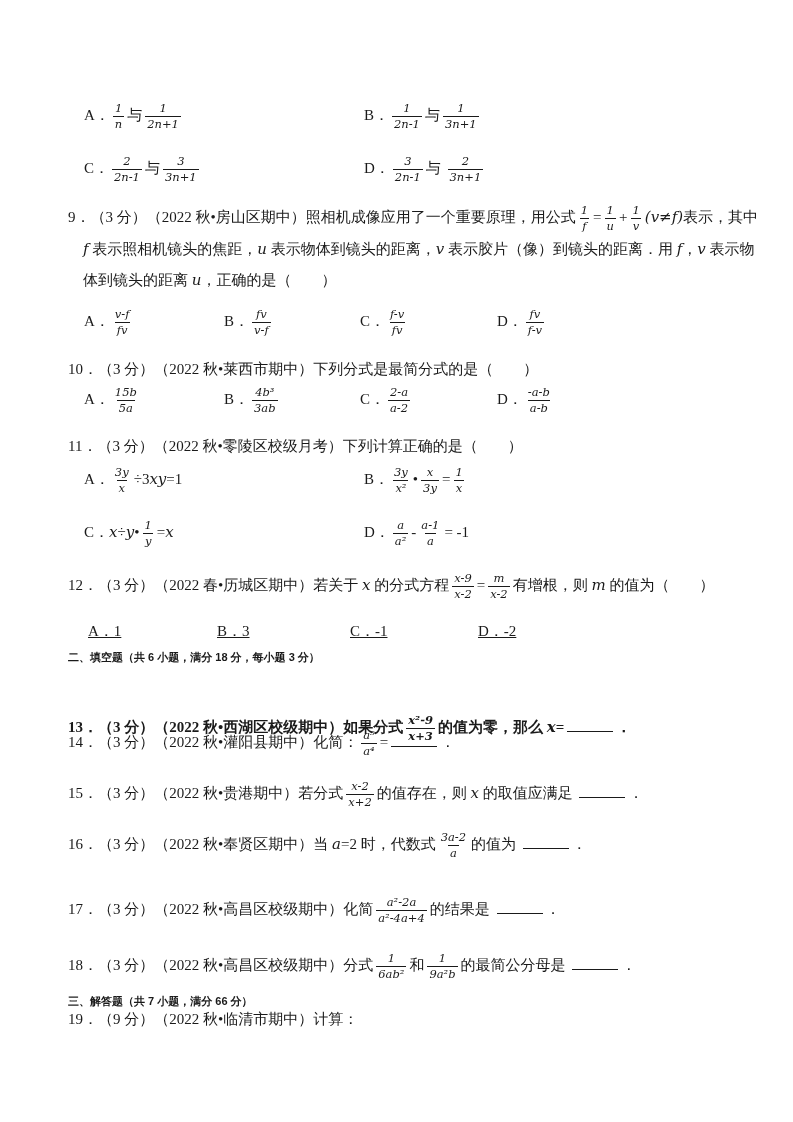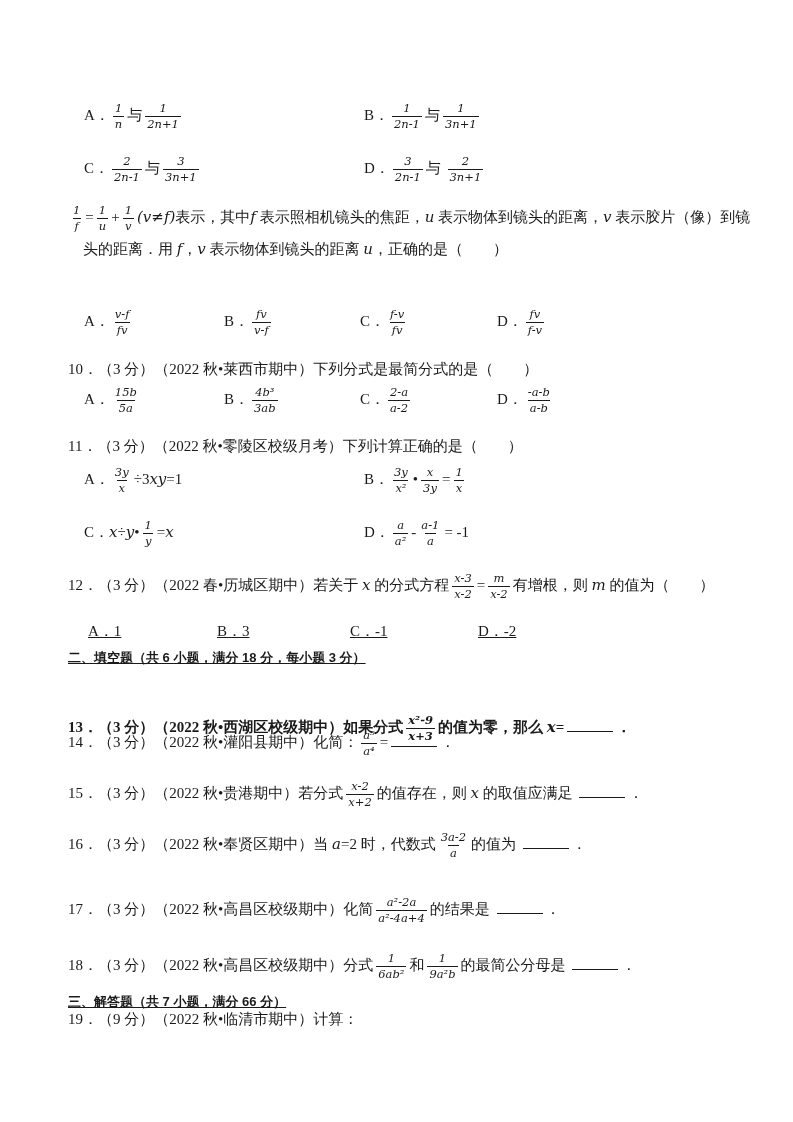--- a/index.html
+++ b/index.html
@@ -5,21 +5,21 @@
   html,body{margin:0;padding:0;}
   body{
     width:793px;height:1122px;background:#ffffff;position:relative;
     font-family:"Liberation Serif","DejaVu Serif",serif;color:#1a1a1a;
     overflow:hidden;
   }
   .page{position:absolute;left:0;top:0;width:793px;height:1122px;background:#fff;}
   .blk{position:absolute;left:68px;width:676px;font-size:15px;line-height:31px;}
   .qpara{padding-left:15px;text-indent:-15px;}
   .nw{white-space:nowrap;}
-  .sec{font-weight:bold;font-family:"Liberation Sans","DejaVu Sans",sans-serif;font-size:13px;text-decoration:underline;}
+  .sec{font-weight:bold;font-family:"Liberation Sans","DejaVu Sans",sans-serif;font-size:11px;}
   .opt2{display:grid;grid-template-columns:280px auto;padding-left:16px;}
   .opt4{display:grid;grid-template-columns:140px 136px 137px auto;padding-left:16px;}
   .opt4p{display:grid;grid-template-columns:129px 133px 128px auto;padding-left:20px;text-decoration:underline;}
   .cell{white-space:nowrap;}
   .frac{
     display:inline-flex;flex-direction:column;align-items:center;
     vertical-align:middle;margin:0 3px;font-size:11.5px;line-height:1.3;
     font-style:italic;font-family:"DejaVu Serif",serif;text-indent:0;
   }
   .frac .num{padding:0 2px;}
@@ -62,21 +62,21 @@
         </span></span>
     <span class="cell"><span class="ct">D．</span><span class="frac">
           <span class="num">3</span>
           <span class="den">2n-1</span>
         </span><span class="ct">与 </span><span class="frac">
           <span class="num">2</span>
           <span class="den">3n+1</span>
         </span></span>
   </div>
 
-  <div class="blk qpara" style="top:202px;"><span class="frac">
+  <div class="blk qpara" style="top:202px;"><span class="ct">9．（3 分）（2022 秋•房山区期中）照相机成像应用了一个重要原理，用公式</span><span class="frac">
         <span class="num">1</span>
         <span class="den">f</span>
       </span><span class="ct">=</span><span class="frac">
         <span class="num">1</span>
         <span class="den">u</span>
       </span><span class="ct">+</span><span class="frac">
         <span class="num">1</span>
         <span class="den">v</span>
       </span><span class="mi">(v≠f)</span><span class="ct">表示，其中</span><span class="mi">f</span><span class="ct"> 表示照相机镜头的焦距，</span><span class="mi">u</span><span class="ct"> 表示物体到镜头的距离，</span><span class="mi">v</span><span class="ct"> 表示胶片（像）到镜头的距离．用 </span><span class="mi">f</span><span class="ct">，</span><span class="mi">v</span><span class="ct"> 表示物体到镜头的距离 </span><span class="mi">u</span><span class="ct">，正确的是（　　）</span></div>
   <div class="blk opt4" style="top:306px;">
@@ -143,21 +143,21 @@
     <span class="cell"><span class="ct">D．</span><span class="frac">
           <span class="num">a</span>
           <span class="den">a²</span>
         </span><span class="ct">-</span><span class="frac">
           <span class="num">a-1</span>
           <span class="den">a</span>
         </span><span class="ct">= -1</span></span>
   </div>
 
   <div class="blk nw" style="top:570px;width:700px;"><span class="ct">12．（3 分）（2022 春•历城区期中）若关于 </span><span class="mi">x</span><span class="ct"> 的分式方程</span><span class="frac">
-        <span class="num">x-3</span>
+        <span class="num">x-9</span>
         <span class="den">x-2</span>
       </span><span class="ct">=</span><span class="frac">
         <span class="num">m</span>
         <span class="den">x-2</span>
       </span><span class="ct">有增根，则 </span><span class="mi">m</span><span class="ct"> 的值为（　　）</span></div>
   <div class="blk opt4p" style="top:616px;">
     <span class="cell">A．1</span>
     <span class="cell">B．3</span>
     <span class="cell">C．-1</span>
     <span class="cell">D．-2</span>

